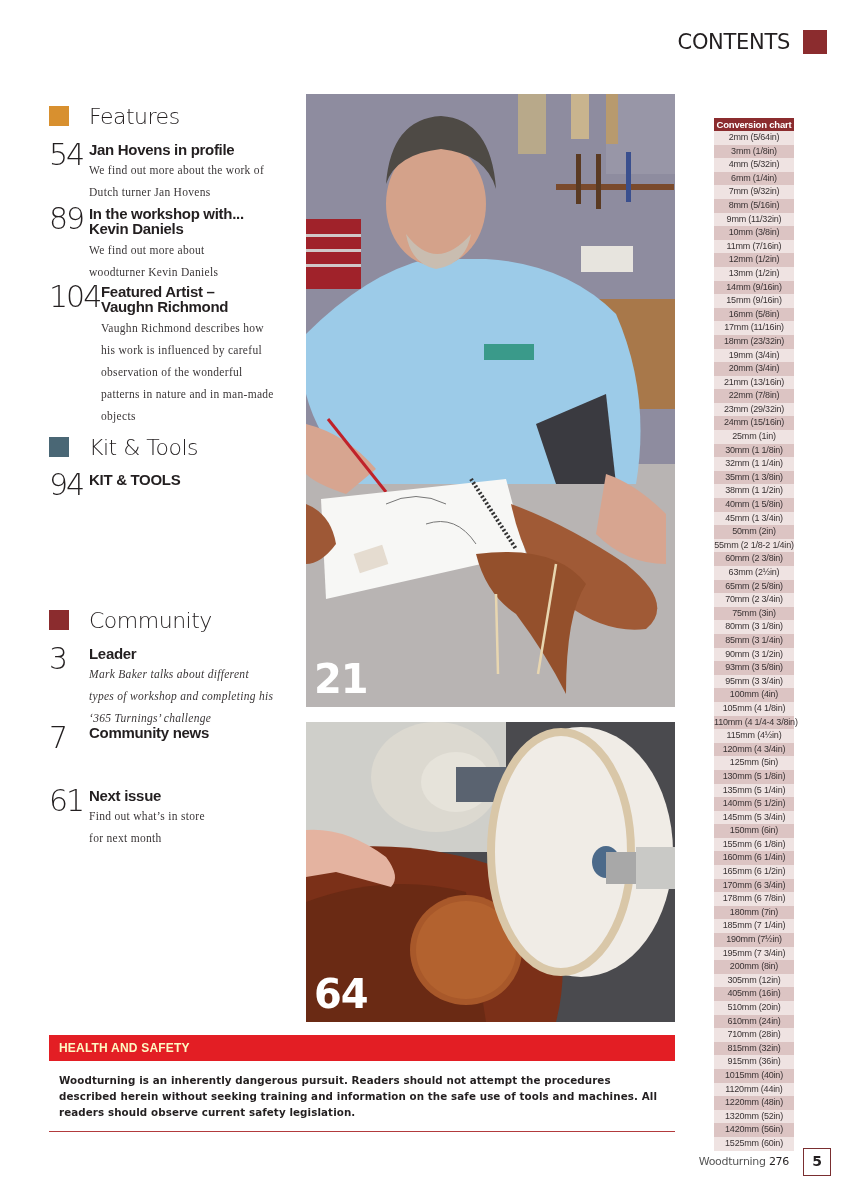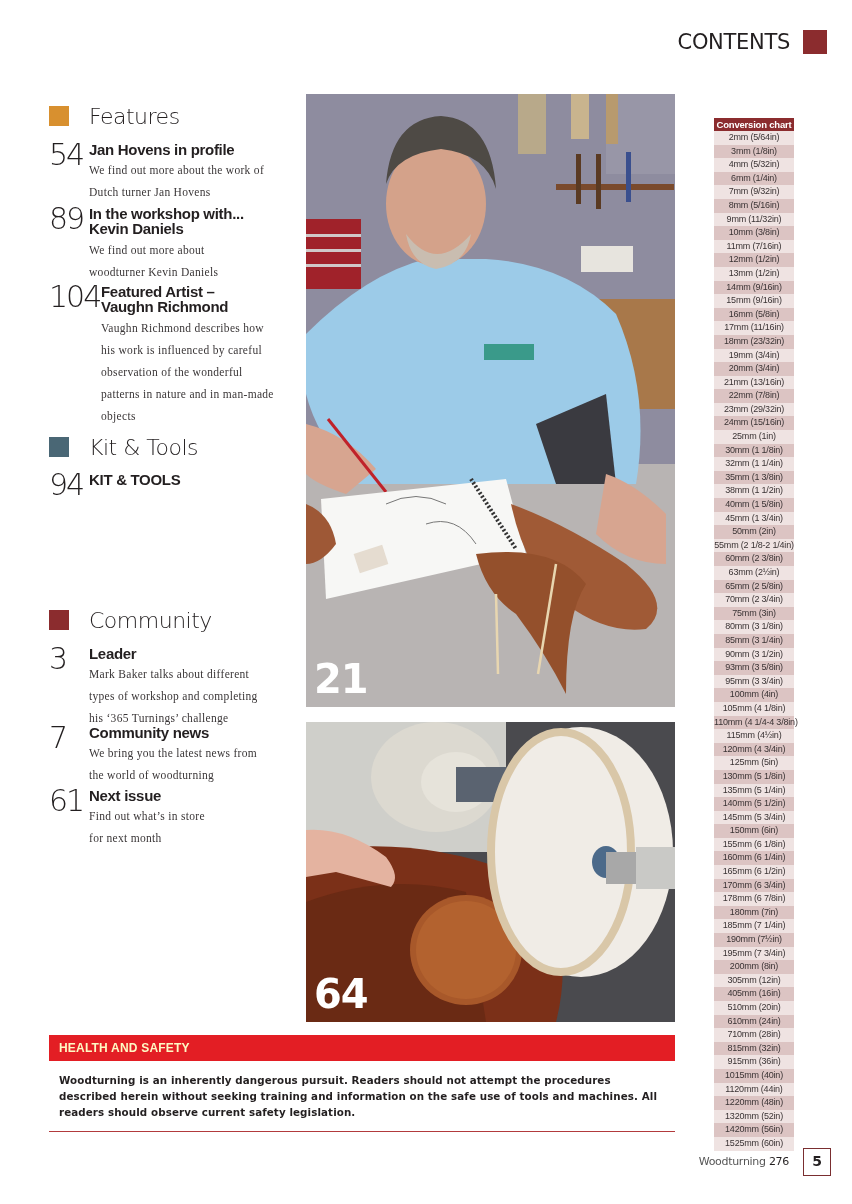--- a/index.html
+++ b/index.html
@@ -100,29 +100,28 @@
   <div class="section-head">
     <div class="section-sq" style="background:#8b2c2e;"></div>
     <div class="section-label">Community</div>
   </div>
 </div>
 
 <div class="entry" style="top:646px; height:60px;">
   <div class="entry-num">3</div>
   <div class="entry-body">
     <div class="entry-title">Leader</div>
-    <div class="entry-desc" style="width:185px;">Mark Baker talks about different types of workshop and completing his ‘365 Turnings’ challenge</div>
+    <div class="entry-desc" style="width:185px;font-style:italic;">Mark Baker talks about different types of workshop and completing his ‘365 Turnings’ challenge</div>
   </div>
 </div>
 
 <div class="entry" style="top:725px; height:45px;">
   <div class="entry-num">7</div>
   <div class="entry-body">
     <div class="entry-title">Community news</div>
-    <div class="entry-desc" style="width:175px;">We bring you the latest news from the world of woodturning</div>
   </div>
 </div>
 
 <div class="entry" style="top:788px; height:45px;">
   <div class="entry-num">61</div>
   <div class="entry-body">
     <div class="entry-title">Next issue</div>
     <div class="entry-desc" style="width:130px;">Find out what’s in store for next month</div>
   </div>
 </div>

